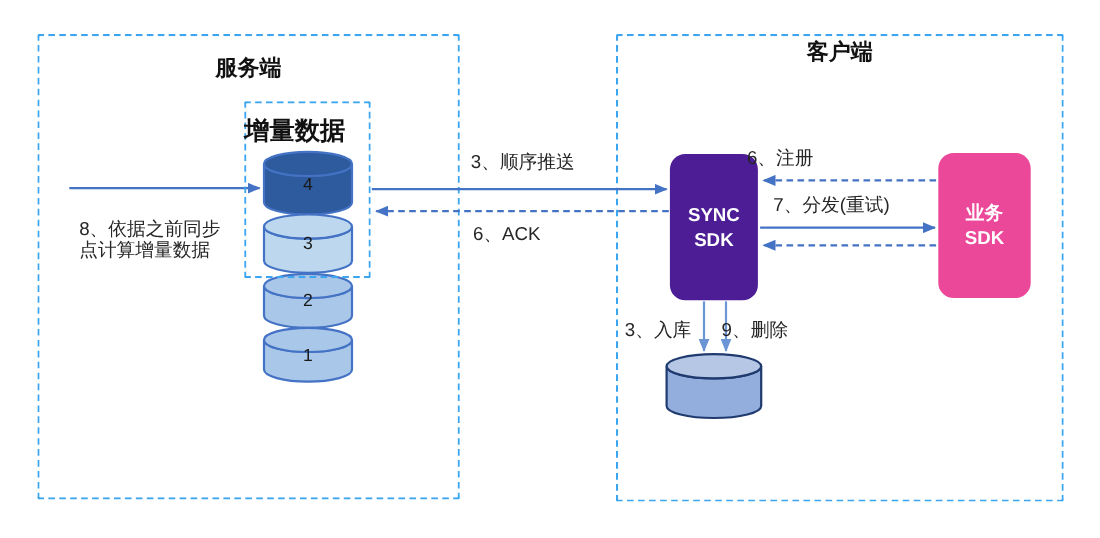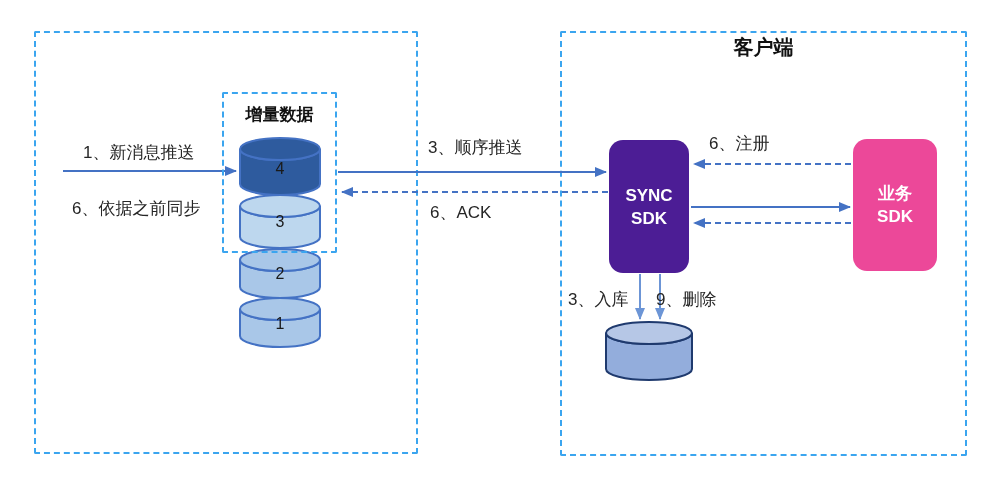--- a/index.html
+++ b/index.html
@@ -3,21 +3,21 @@
 <meta charset="utf-8">
 <style>
   html,body{margin:0;padding:0;background:#ffffff;}
   .canvas{
     position:relative;width:1000px;height:489px;background:#ffffff;overflow:hidden;
     font-family:"Liberation Sans","DejaVu Sans",sans-serif;color:#262626;
   }
   .abs{position:absolute;box-sizing:border-box;}
   .dashed-box{border:2px dashed #3BA5EF;border-radius:2px;background:transparent;}
   .panel-title{font-size:20px;font-weight:bold;color:#111;text-align:center;white-space:nowrap;}
-  .inc-title{font-size:17px;font-weight:bold;color:#111;text-align:center;white-space:nowrap;}
+  .inc-title{font-size:23px;font-weight:bold;color:#111;text-align:left;white-space:nowrap;}
   .step-label{font-size:17px;line-height:20px;white-space:nowrap;color:#262626;}
   .step2-label{font-size:17px;line-height:19px;white-space:nowrap;color:#262626;}
   .cyl-num{font-size:16px;line-height:20px;text-align:center;color:#1a1a1a;}
   .sdk-box{
     display:flex;flex-direction:column;align-items:center;justify-content:center;
     border-radius:14px;color:#ffffff;font-size:17px;font-weight:600;line-height:23px;text-align:center;
   }
   .sync-sdk{background:#4c1d95;}
   .biz-sdk{background:#ec4899;}
   svg{display:block;}
@@ -76,31 +76,33 @@
 
   <div class="abs sdk-box sync-sdk" style="left:609px;top:140px;width:80px;height:133px;">
     <div>SYNC</div>
     <div>SDK</div>
   </div>
   <div class="abs sdk-box biz-sdk" style="left:853px;top:139px;width:84px;height:132px;">
     <div>业务</div>
     <div>SDK</div>
   </div>
 
+  <div class="abs panel-title" style="left:34px;top:48px;width:384px;">服务端</div>
   <div class="abs panel-title" style="left:560px;top:34px;width:407px;">客户端</div>
   <div class="abs inc-title" style="left:222px;top:103px;width:115px;">增量数据</div>
 
   <div class="abs cyl-num" style="left:240px;top:159px;width:80px;">4</div>
   <div class="abs cyl-num" style="left:240px;top:212px;width:80px;">3</div>
   <div class="abs cyl-num" style="left:240px;top:264px;width:80px;">2</div>
   <div class="abs cyl-num" style="left:240px;top:314px;width:80px;">1</div>
 
-  <div class="abs step-label" style="left:83px;top:143px;">1、新消息推送</div>
   <div class="abs step2-label" style="left:72px;top:199px;">
-    <div>6、依据之前同步</div>
+    <div>8、依据之前同步</div>
+    <div>点计算增量数据</div>
   </div>
   <div class="abs step-label" style="left:428px;top:138px;text-align:center;">3、顺序推送</div>
   <div class="abs step-label" style="left:430px;top:203px;">6、ACK</div>
-  <div class="abs step-label" style="left:709px;top:134px;">6、注册</div>
+  <div class="abs step-label" style="left:679px;top:134px;">6、注册</div>
+  <div class="abs step-label" style="left:703px;top:177px;">7、分发(重试)</div>
   <div class="abs step-label" style="left:568px;top:290px;">3、入库</div>
   <div class="abs step-label" style="left:656px;top:290px;">9、删除</div>
 
 </div>
 
 </body></html>

